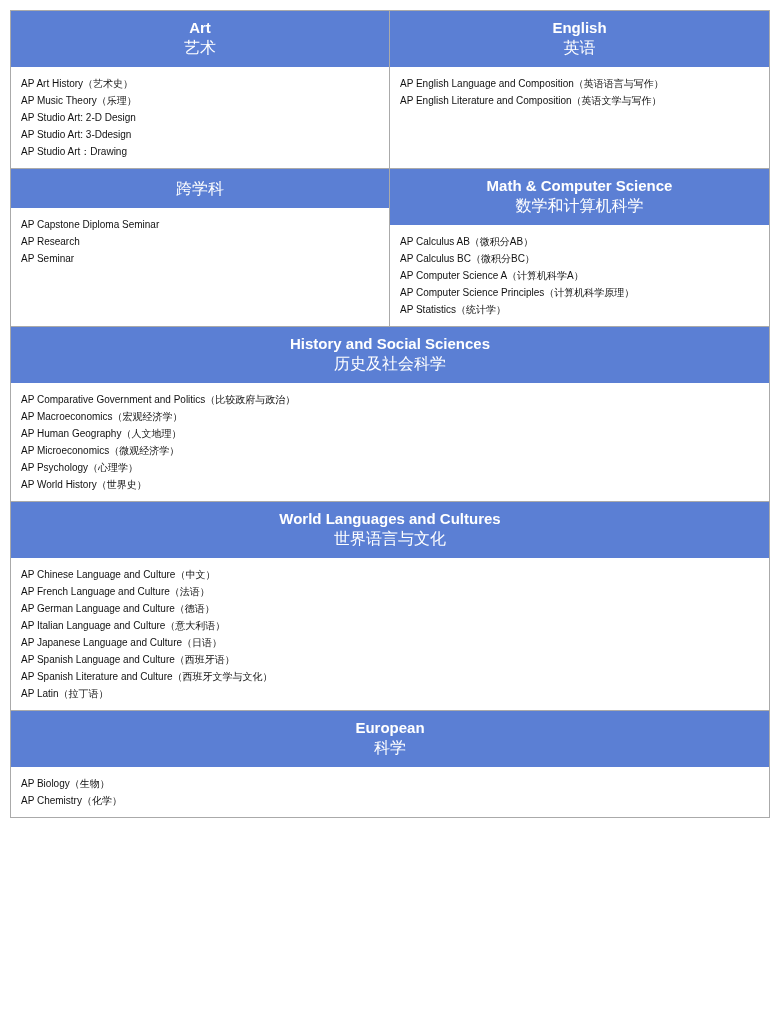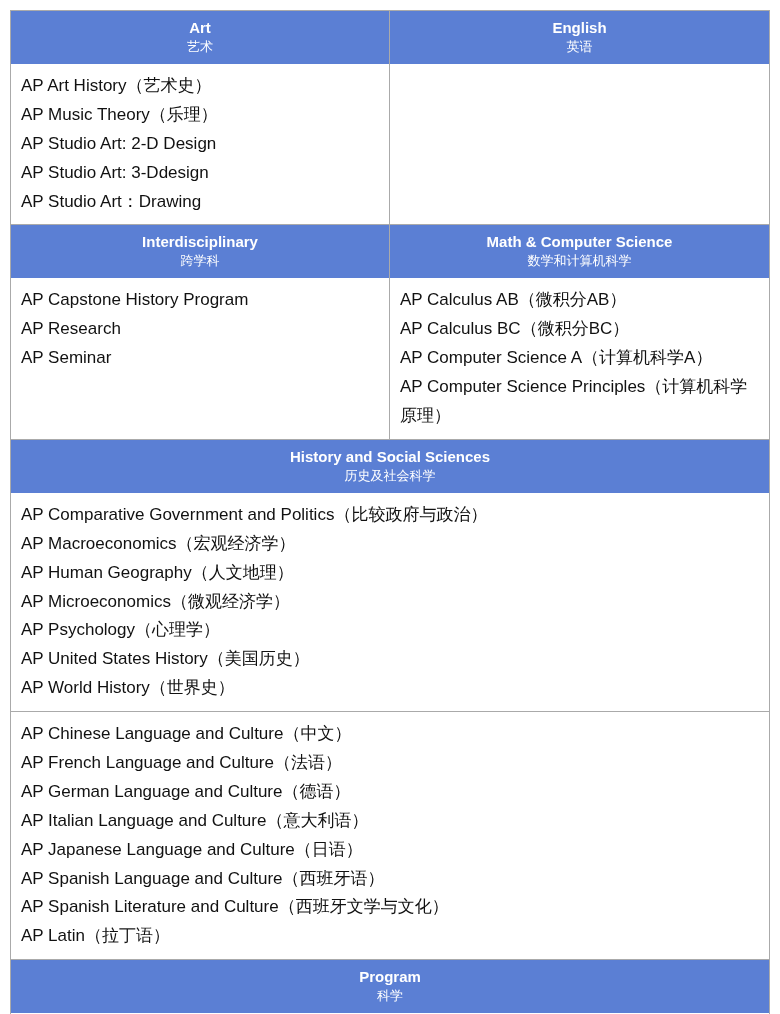--- a/index.html
+++ b/index.html
@@ -43,28 +43,28 @@
       text-align: center;
       padding: 8px 6px;
       font-weight: bold;
     }
     .header-cell .en {
       font-weight: bold;
       font-size: 15px;
     }
     .header-cell .zh {
       font-weight: normal;
-      font-size: 13px;
+      font-size: 16px;
       margin-top: 2px;
     }
 
     .content-cell {
       padding: 8px 10px;
       line-height: 1.7;
-      font-size: 17px;
+      font-size: 10px;
       color: #111;
     }
 
     
     .section-row {
       border-bottom: 1px solid #aaa;
     }
     .section-row:last-child {
       border-bottom: none;
     }
@@ -85,77 +85,84 @@
           <div>AP Studio Art: 2-D Design</div>
           <div>AP Studio Art: 3-Ddesign</div>
           <div>AP Studio Art：Drawing</div>
         </div>
       </div>
       <div class="col-half">
         <div class="header-cell">
           <div class="en">English</div>
           <div class="zh">英语</div>
         </div>
+        <div class="content-cell">
+          <div>AP English Language and Composition（英语语言与写作）</div>
+          <div>AP English Literature and Composition（英语文学与写作）</div>
+        </div>
       </div>
     </div>
     <div class="two-col section-row">
       <div class="col-half">
         <div class="header-cell">
-          <div class="en">Interdisciplinary</div>
           <div class="zh">跨学科</div>
         </div>
         <div class="content-cell">
-          <div>AP Capstone History Program</div>
+          <div>AP Capstone Diploma Seminar</div>
           <div>AP Research</div>
           <div>AP Seminar</div>
         </div>
       </div>
       <div class="col-half">
         <div class="header-cell">
           <div class="en">Math &amp; Computer Science</div>
           <div class="zh">数学和计算机科学</div>
         </div>
         <div class="content-cell">
           <div>AP Calculus AB（微积分AB）</div>
           <div>AP Calculus BC（微积分BC）</div>
           <div>AP Computer Science A（计算机科学A）</div>
           <div>AP Computer Science Principles（计算机科学原理）</div>
+          <div>AP Statistics（统计学）</div>
         </div>
       </div>
     </div>
     <div class="one-col section-row">
       <div class="header-cell">
         <div class="en">History and Social Sciences</div>
         <div class="zh">历史及社会科学</div>
       </div>
       <div class="content-cell">
         <div>AP Comparative Government and Politics（比较政府与政治）</div>
         <div>AP Macroeconomics（宏观经济学）</div>
         <div>AP Human Geography（人文地理）</div>
         <div>AP Microeconomics（微观经济学）</div>
         <div>AP Psychology（心理学）</div>
-        <div>AP United States History（美国历史）</div>
         <div>AP World History（世界史）</div>
       </div>
     </div>
     <div class="one-col section-row">
+      <div class="header-cell">
+        <div class="en">World Languages and Cultures</div>
+        <div class="zh">世界语言与文化</div>
+      </div>
       <div class="content-cell">
         <div>AP Chinese Language and Culture（中文）</div>
         <div>AP French Language and Culture（法语）</div>
         <div>AP German Language and Culture（德语）</div>
         <div>AP Italian Language and Culture（意大利语）</div>
         <div>AP Japanese Language and Culture（日语）</div>
         <div>AP Spanish Language and Culture（西班牙语）</div>
         <div>AP Spanish Literature and Culture（西班牙文学与文化）</div>
         <div>AP Latin（拉丁语）</div>
       </div>
     </div>
     <div class="one-col section-row">
       <div class="header-cell">
-        <div class="en">Program</div>
+        <div class="en">European</div>
         <div class="zh">科学</div>
       </div>
       <div class="content-cell">
         <div>AP Biology（生物）</div>
         <div>AP Chemistry（化学）</div>
       </div>
     </div>
   </div>
 
 </body></html>

